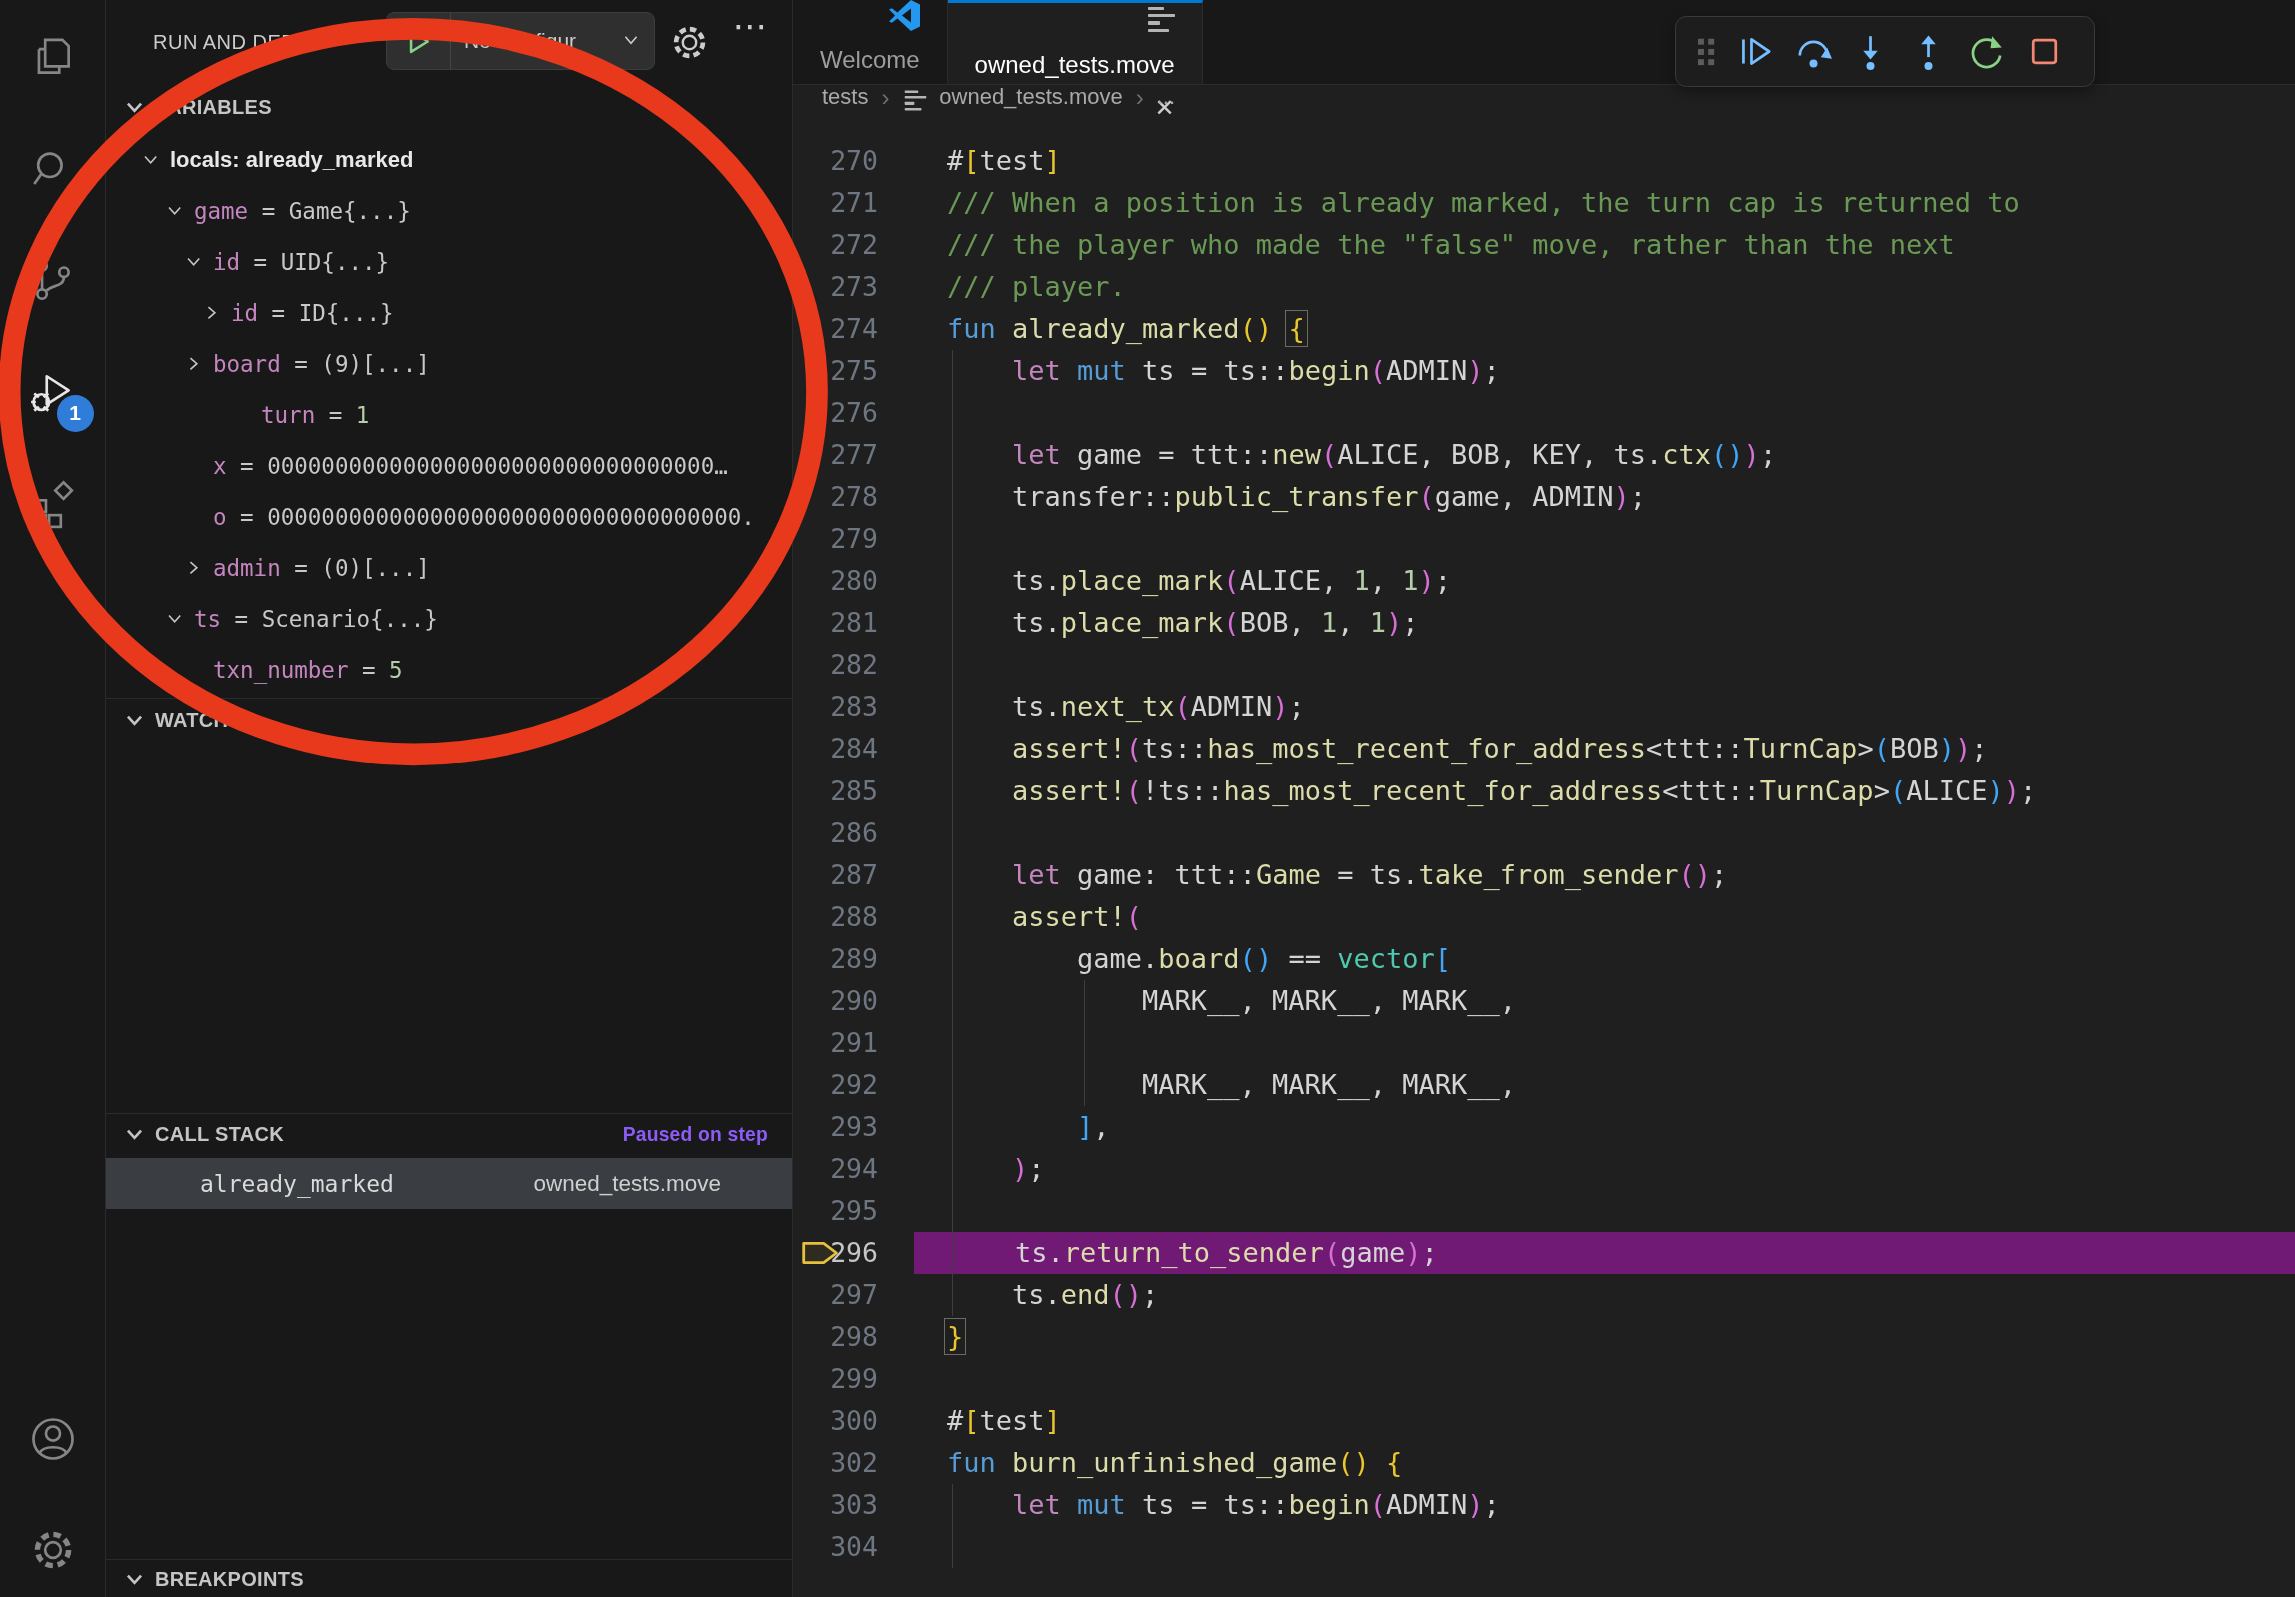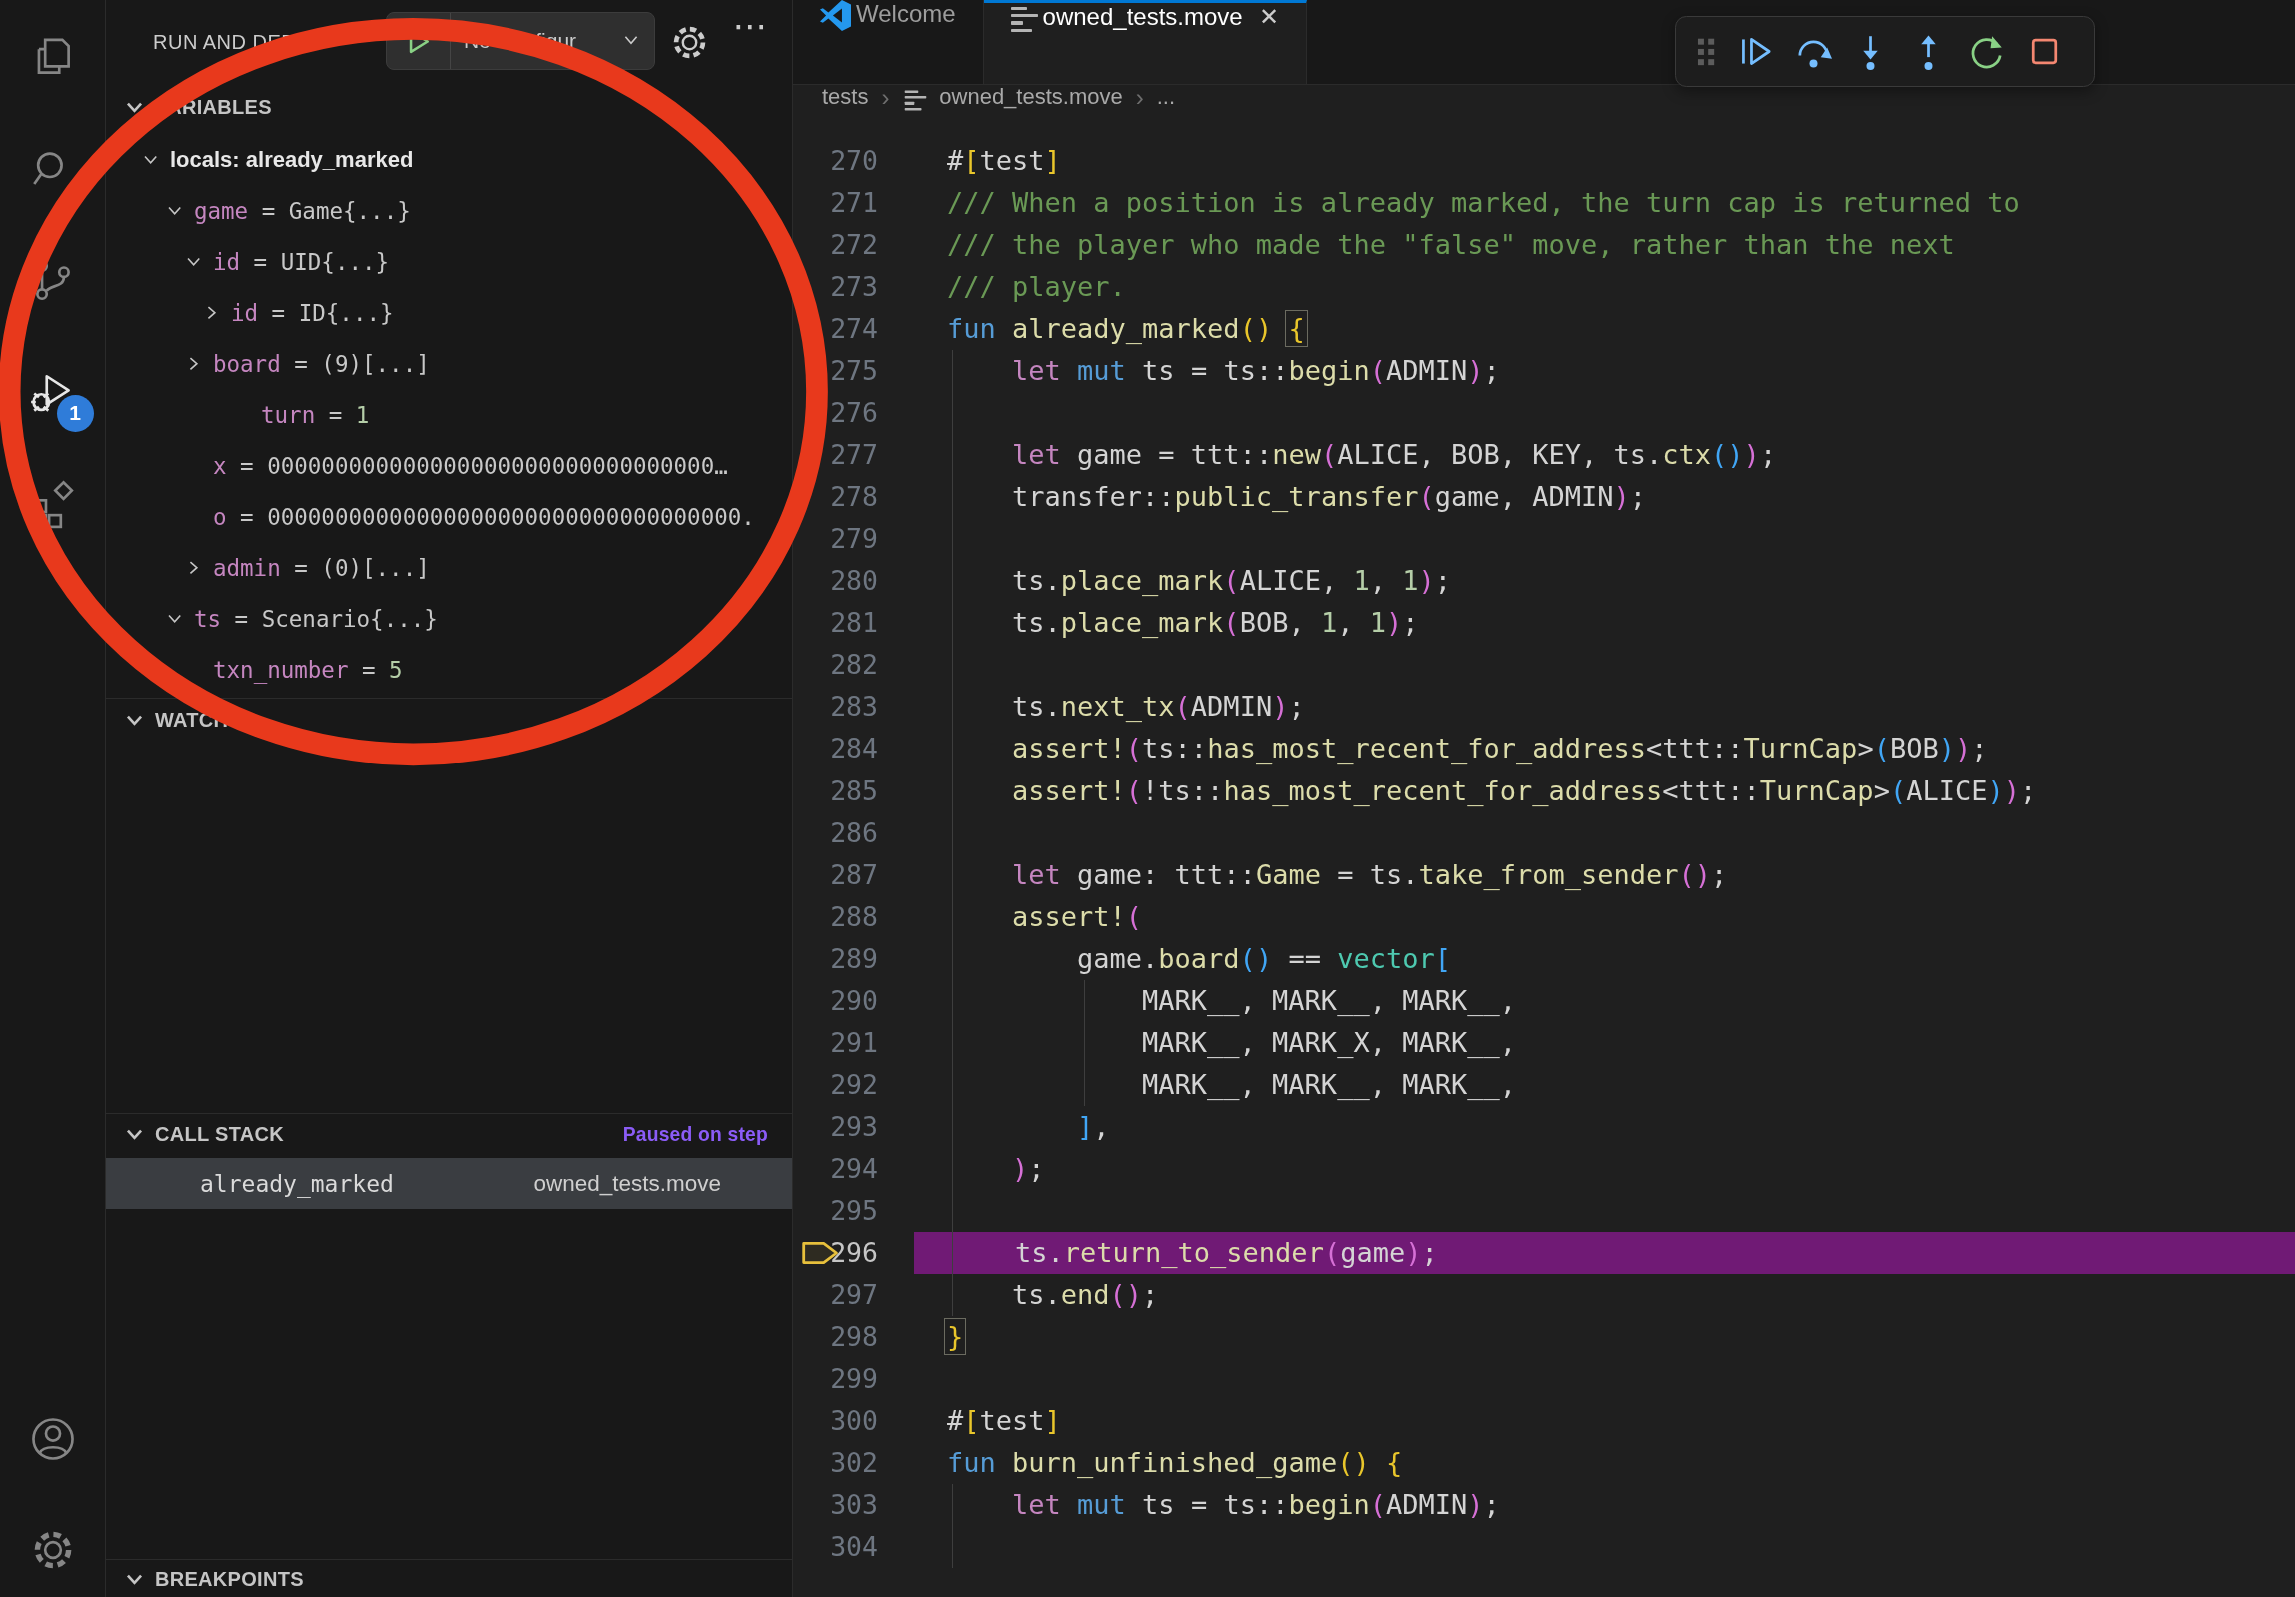--- a/index.html
+++ b/index.html
@@ -50,22 +50,22 @@
 
   .cs-row{position:absolute;left:0;right:0;top:1158px;height:51px;background:#3a3d41;
           display:flex;align-items:center;justify-content:space-between;padding:0 71px 0 95px;box-sizing:border-box;}
   .cs-row .fname{font:23px "DejaVu Sans Mono",monospace;color:#dadada;}
   .cs-row .ffile{font:22.5px "Liberation Sans",sans-serif;color:#cfcfcf;}
   .paused{margin-left:auto;margin-right:24px;font:bold 19.3px "Liberation Sans",sans-serif;color:#8b5cf6;letter-spacing:0.2px;}
 
   
   .editor{position:absolute;left:793px;top:0;right:0;bottom:0;background:#1f1f1f;}
   .tabbar{position:absolute;left:0;top:0;right:0;height:84px;background:#181818;border-bottom:0.8px solid #2b2b2b;display:flex;}
-  .tab{height:84px;display:flex;align-items:flex-start;padding:0 27px;box-sizing:border-box;
-       font:24px "Liberation Sans",sans-serif;color:#9d9d9d;border-right:0.8px solid #2b2b2b;gap:5px;}
+  .tab{height:84px;display:flex;align-items:flex-end;padding:0 27px;box-sizing:border-box;
+       font:24px "Liberation Sans",sans-serif;color:#9d9d9d;border-right:0.8px solid #2b2b2b;gap:15px;flex-direction:column;}
   .tab.active{background:#1f1f1f;color:#ffffff;border-top:3.2px solid #0078d4;}
   .tab .close{margin-left:11.3px;font-size:24px;color:#cccccc;}
   .vsc-logo{width:31px;height:31px;}
   .move-icon{display:inline-block;width:27px;}
   .move-icon i{display:block;height:3.2px;background:#b4b4b4;margin:4px 0;border-radius:0.8px;}
   .move-icon i:nth-child(1){width:62%;}
   .move-icon i:nth-child(2){width:100%;}
   .move-icon i:nth-child(3){width:46%;}
   .move-icon i:nth-child(4){width:78%;}
 
@@ -361,21 +361,21 @@
         <div class="cline">
           <div class="gut">289</div>
           <div class="ccontent"><i class="iguide" style="left: 38px;"></i><span class="tk-w">        game.</span><span class="tk-fn">board</span><span class="tk-b3">(</span><span class="tk-b3">)</span><span class="tk-w"> == </span><span class="tk-ty">vector</span><span class="tk-b3">[</span></div>
         </div>
         <div class="cline">
           <div class="gut">290</div>
           <div class="ccontent"><i class="iguide" style="left: 38px;"></i><i class="iguide" style="left: 170px;"></i><span class="tk-w">            MARK__, MARK__, MARK__,</span></div>
         </div>
         <div class="cline">
           <div class="gut">291</div>
-          <div class="ccontent"><i class="iguide" style="left: 38px;"></i><i class="iguide" style="left: 170px;"></i><span class="tk-w">            MARK__, MARK_X, MARK__,</span></div>
+          <div class="ccontent"><i class="iguide" style="left: 38px;"></i><i class="iguide" style="left: 170px;"></i></div>
         </div>
         <div class="cline">
           <div class="gut">292</div>
           <div class="ccontent"><i class="iguide" style="left: 38px;"></i><i class="iguide" style="left: 170px;"></i><span class="tk-w">            MARK__, MARK__, MARK__,</span></div>
         </div>
         <div class="cline">
           <div class="gut">293</div>
           <div class="ccontent"><i class="iguide" style="left: 38px;"></i><span class="tk-w">        </span><span class="tk-b3">]</span><span class="tk-w">,</span></div>
         </div>
         <div class="cline">

